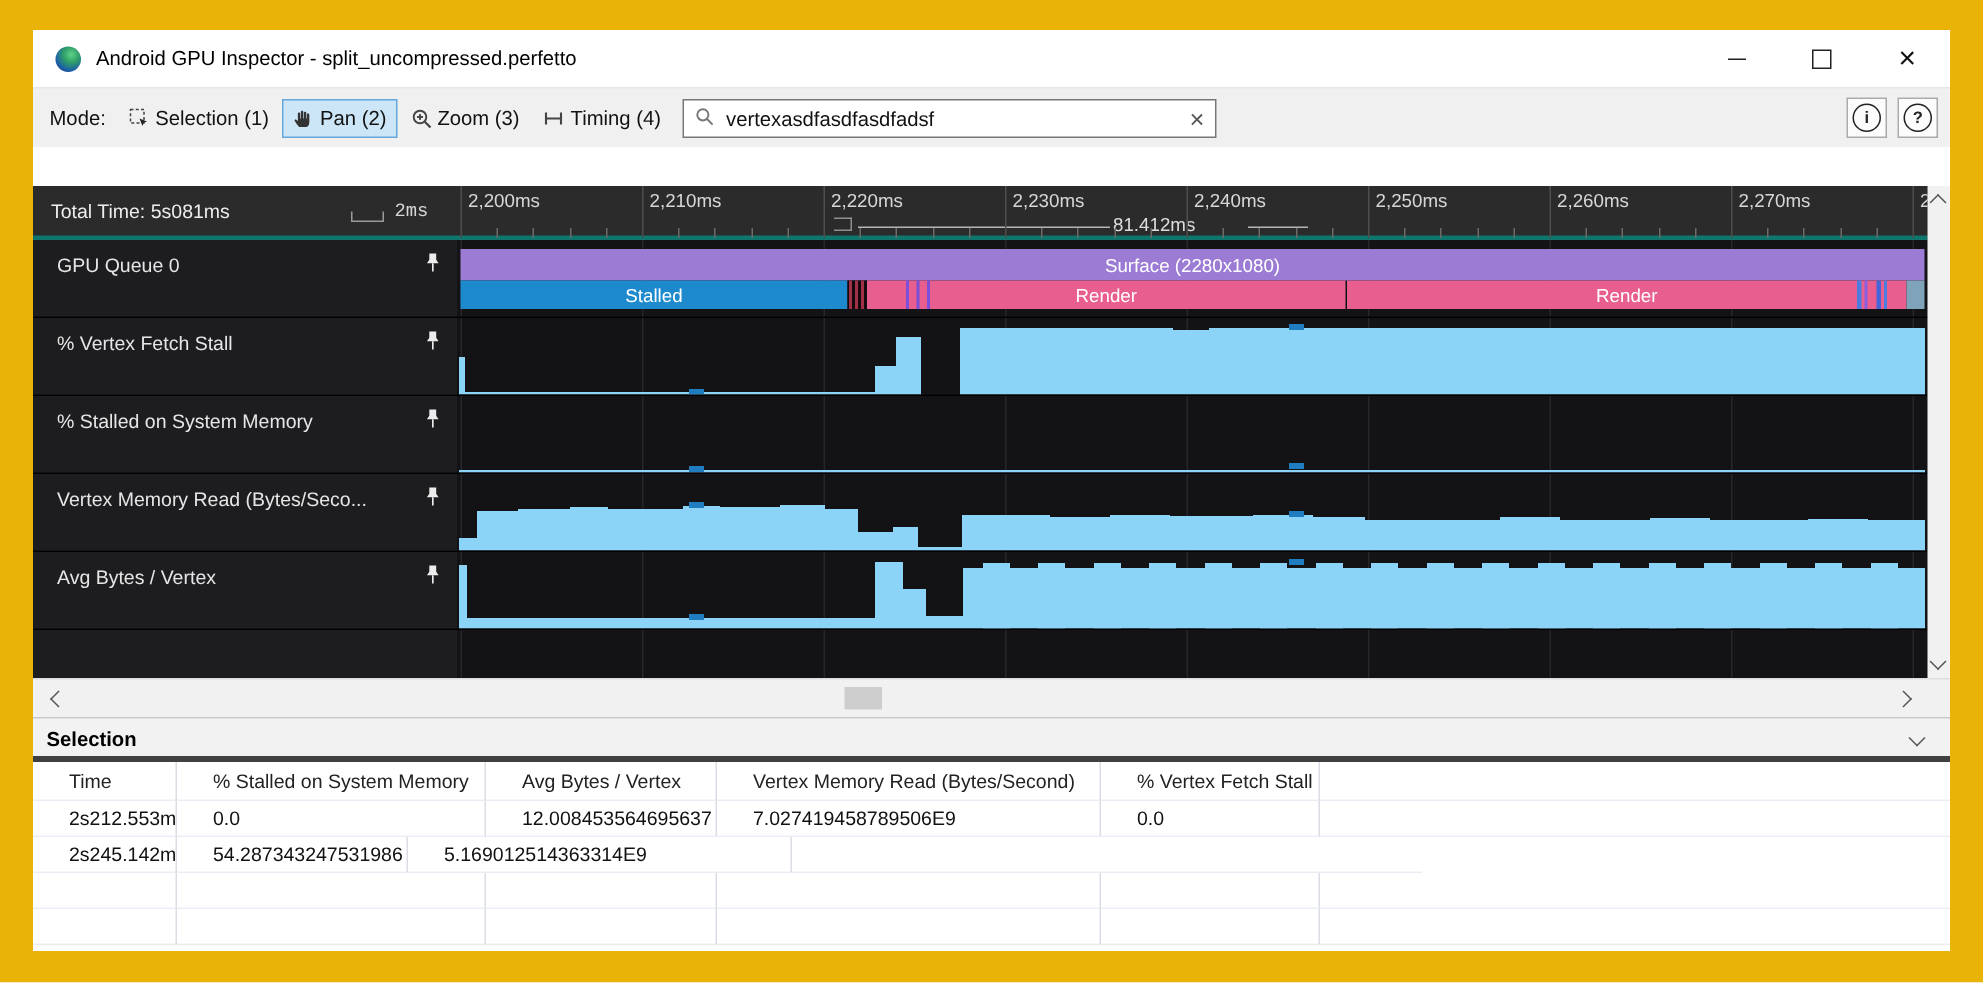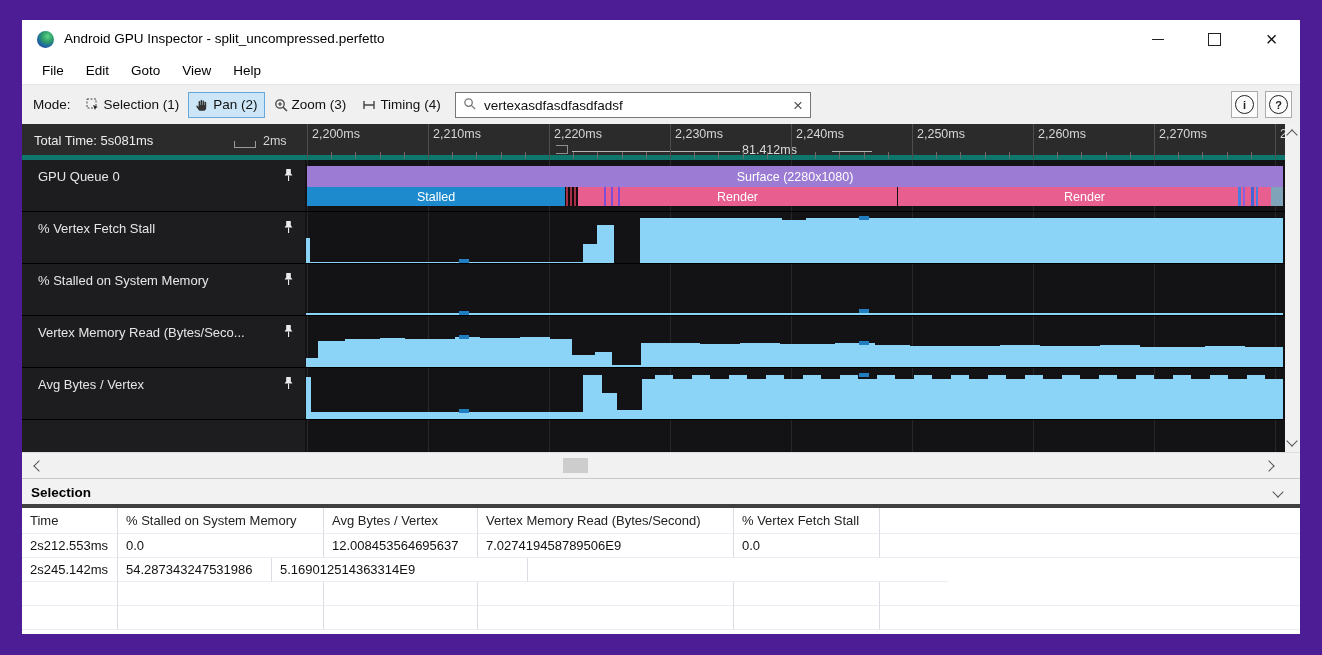--- a/index.html
+++ b/index.html
@@ -1,16 +1,16 @@
 <!DOCTYPE html>
 <html><head>
 <meta charset="utf-8">
 <style>
   html,body{margin:0;padding:0;}
-  .stage{position:relative;width:1322px;height:655px;background:#4c1d95;overflow:hidden;font-family:"Liberation Sans",sans-serif;}
+  .stage{position:relative;width:1322px;height:655px;background:#eab308;overflow:hidden;font-family:"Liberation Sans",sans-serif;}
   .w{position:absolute;left:22px;top:20px;width:1278px;height:614px;background:#fff;font-size:13px;color:#111;}
 
   
   .titlebar{position:relative;height:38px;background:#fff;}
   .app-icon{position:absolute;left:15px;top:11px;width:17px;height:17px;border-radius:50%;
     background:radial-gradient(circle at 62% 32%,#5fd389 0%,#2f9e68 34%,#1d5fa8 68%,#10265c 100%);}
   .title{position:absolute;left:42px;top:0;line-height:38px;font-size:13.5px;color:#000;white-space:nowrap;}
   .winctl{position:absolute;right:0;top:0;height:38px;display:flex;}
   .winbtn{width:57px;height:38px;display:flex;align-items:center;justify-content:center;}
   .glyph-min{width:12px;height:0;border-top:1.4px solid #222;}
@@ -29,24 +29,24 @@
   .mode-btn.active{background:#cde6f7;border-color:#66a7dc;}
   .mode-btn .ic{display:flex;align-items:center;}
   .searchbox{position:absolute;left:433px;top:7px;width:356px;height:26px;background:#fff;border:1px solid #767676;display:flex;align-items:center;padding:0 7px;box-sizing:border-box;}
   .searchbox input{flex:1;border:none;outline:none;font-family:"Liberation Sans",sans-serif;font-size:13.5px;color:#111;margin-left:6px;background:transparent;}
   .clear-x{color:#555;font-size:17px;line-height:1;cursor:default;}
   .tb-right-btn{position:absolute;top:6px;width:27px;height:27px;background:#fcfcfc;border:1px solid #aaa;display:flex;align-items:center;justify-content:center;box-sizing:border-box;}
   .circle-glyph{width:17px;height:17px;border:1.4px solid #222;border-radius:50%;display:flex;align-items:center;justify-content:center;font-size:11px;font-weight:bold;color:#222;}
 
   
   .timeline{position:absolute;left:0;top:104px;width:1278px;height:328px;background:#131316;overflow:hidden;}
-  .ruler{position:absolute;left:0;top:0;width:1263px;height:36px;background:#2b2b2b;border-bottom:5px solid #0f766e;box-sizing:border-box;}
+  .ruler{position:absolute;left:0;top:0;width:1263px;height:36px;background:#2b2b2b;border-bottom:3px solid #0f766e;box-sizing:border-box;}
   .total-time{position:absolute;left:12px;top:0;line-height:34px;font-size:13px;color:#ededed;white-space:nowrap;}
   .scale-glyph{position:absolute;left:212px;top:17px;width:22px;height:7px;border:1px solid #9a9a9a;border-top:none;box-sizing:border-box;}
-  .scale-label{position:absolute;left:241px;top:0;line-height:34px;font-size:12.5px;color:#d6d6d6;}
+  .scale-label{position:absolute;left:241px;top:0;line-height:34px;font-size:12.5px;color:#d6d6d6;font-family:Liberation Mono, monospace;}
   .ruler-ticks{position:absolute;left:283px;top:0;width:980px;height:35px;overflow:hidden;}
   .major-tick{position:absolute;top:0;width:1px;height:35px;background:#4e4e4e;}
   .minor-tick{position:absolute;bottom:0;width:1px;height:7px;background:#6b6b6b;}
   .tick-label{position:absolute;top:3px;font-size:12.5px;color:#d6d6d6;white-space:nowrap;}
   .measure-handle{position:absolute;left:251px;top:21px;width:12px;height:9px;border:1.5px solid #8f8f8f;border-left:none;box-sizing:border-box;}
   .measure-line{position:absolute;top:27px;height:1px;background:#b5b5b5;}
   .measure-text{position:absolute;left:437px;top:19px;font-size:12.5px;color:#ddd;white-space:nowrap;}
 
   .tracks{position:absolute;left:0;top:36px;width:1263px;}
   .track-row{position:relative;height:52px;border-bottom:1px solid #000;box-sizing:border-box;}
@@ -77,21 +77,21 @@
   .h-thumb{position:absolute;top:5px;width:25px;height:15px;background:#cdcdcd;}
 
   
   .selpanel{position:absolute;left:0;top:458px;width:1278px;height:156px;background:#fff;}
   .sel-header{position:relative;height:30px;background:#f2f2f2;border-top:1px solid #c9c9c9;border-bottom:4px solid #404040;box-sizing:border-box;}
   .sel-title{position:absolute;left:9px;top:0;line-height:27px;font-weight:bold;font-size:13.5px;color:#000;}
   .sel-chev{position:absolute;right:18px;top:9px;}
   .sel-table{position:absolute;left:0;top:30px;width:1278px;}
   .trow{display:flex;height:24px;}
   .trow.head{height:26px;}
-  .tcell{box-sizing:border-box;padding-left:8px;line-height:24px;border-right:1px solid #dadee4;border-bottom:1px solid #eaeef4;font-size:13px;color:#111;white-space:nowrap;overflow:hidden;}
+  .tcell{box-sizing:border-box;padding-left:24px;line-height:24px;border-right:1px solid #dadee4;border-bottom:1px solid #eaeef4;font-size:13px;color:#111;white-space:nowrap;overflow:hidden;}
   .trow.head .tcell{line-height:26px;color:#222;}
   .tcell.fill{border-right:none;}
 
   .chev{display:inline-block;width:7px;height:7px;border-right:1.6px solid #555;border-bottom:1.6px solid #555;}
   .chev.down{transform:rotate(45deg);}
   .chev.up{transform:rotate(-135deg);}
   .chev.left{transform:rotate(135deg);}
   .chev.right{transform:rotate(-45deg);}
 </style>
 </head>
@@ -109,27 +109,20 @@
           </div>
         <div class="winbtn">
             <span class="glyph-max"></span>
           </div>
         <div class="winbtn">
             <span class="glyph-close">×</span>
           </div>
       </div>
     </div>
 
-    <div class="menubar">
-        <span class="menu-item">File</span>
-        <span class="menu-item">Edit</span>
-        <span class="menu-item">Goto</span>
-        <span class="menu-item">View</span>
-        <span class="menu-item">Help</span>
-      </div>
 
     <div class="toolbar">
       <span class="mode-label">Mode:</span>
       <div class="modes">
           <button class="mode-btn">
             <span class="ic">
               <svg width="14" height="14" viewBox="0 0 14 14">
                 <rect x="1" y="1" width="9" height="9" fill="none" stroke="#444" stroke-width="1" stroke-dasharray="2 1.5"></rect>
                 <path d="M7 7l5 2-2.2.8L9 12z" fill="#222"></path>
               </svg>

